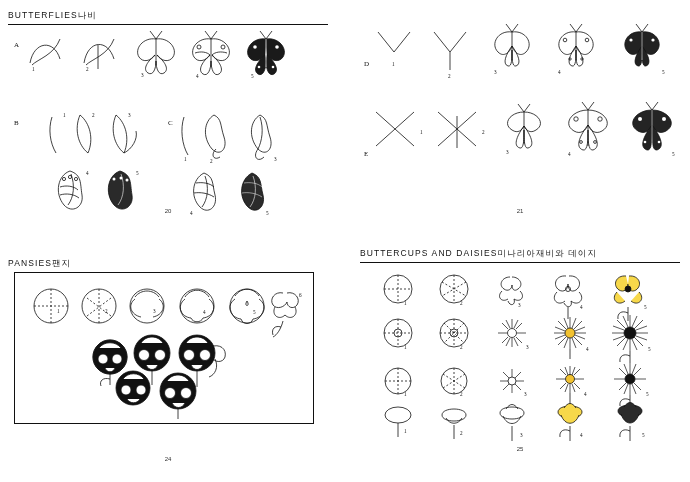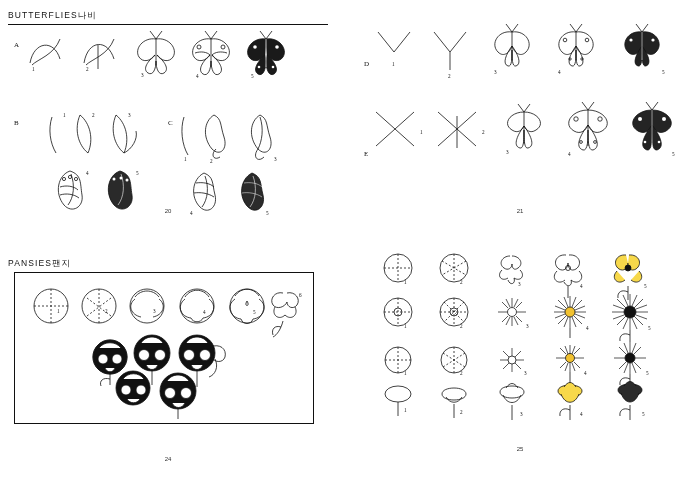--- a/index.html
+++ b/index.html
@@ -365,20 +365,24 @@
           <path d="M163,136 L163,146"></path>
         </g>
       </g>
     </svg>
   </div>
 
   <div class="folio">24</div>
 </div>
 
 <div class="page" id="page-br">
+  <div>
+    <span class="page-title">BUTTERCUPS AND DAISIES</span><span class="page-title kr">미나리아재비와 데이지</span>
+    <div class="title-rule"></div>
+  </div>
 
   <div class="canvas">
     <svg width="320" height="180" viewBox="0 0 320 180">
       <g fill="none" stroke="#111" stroke-width="0.8">
 
         <g>
           <circle cx="38" cy="26" r="14"></circle>
           <path d="M38,12 L38,40 M24,26 L52,26" stroke-dasharray="2,2"></path>
           <text class="step-num" x="44" y="42" fill="#111" stroke="none">1</text>
         </g>

